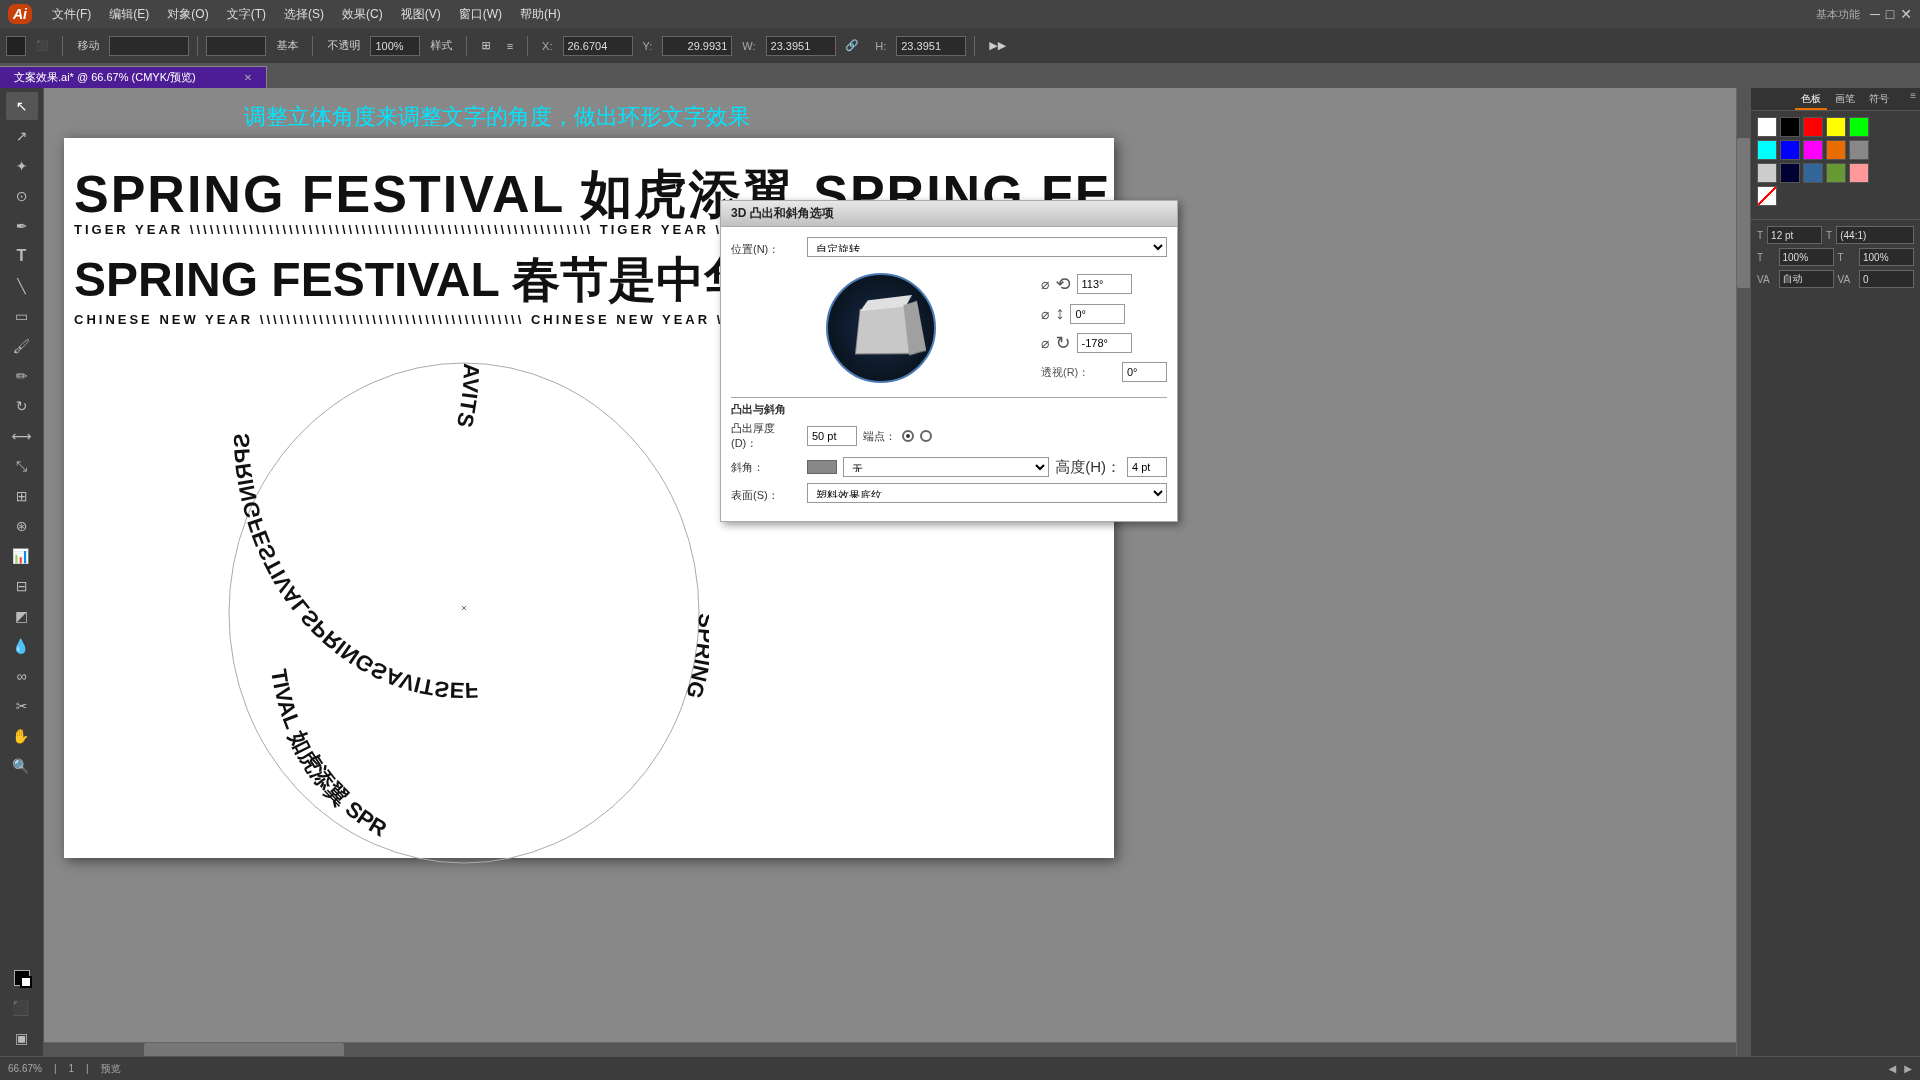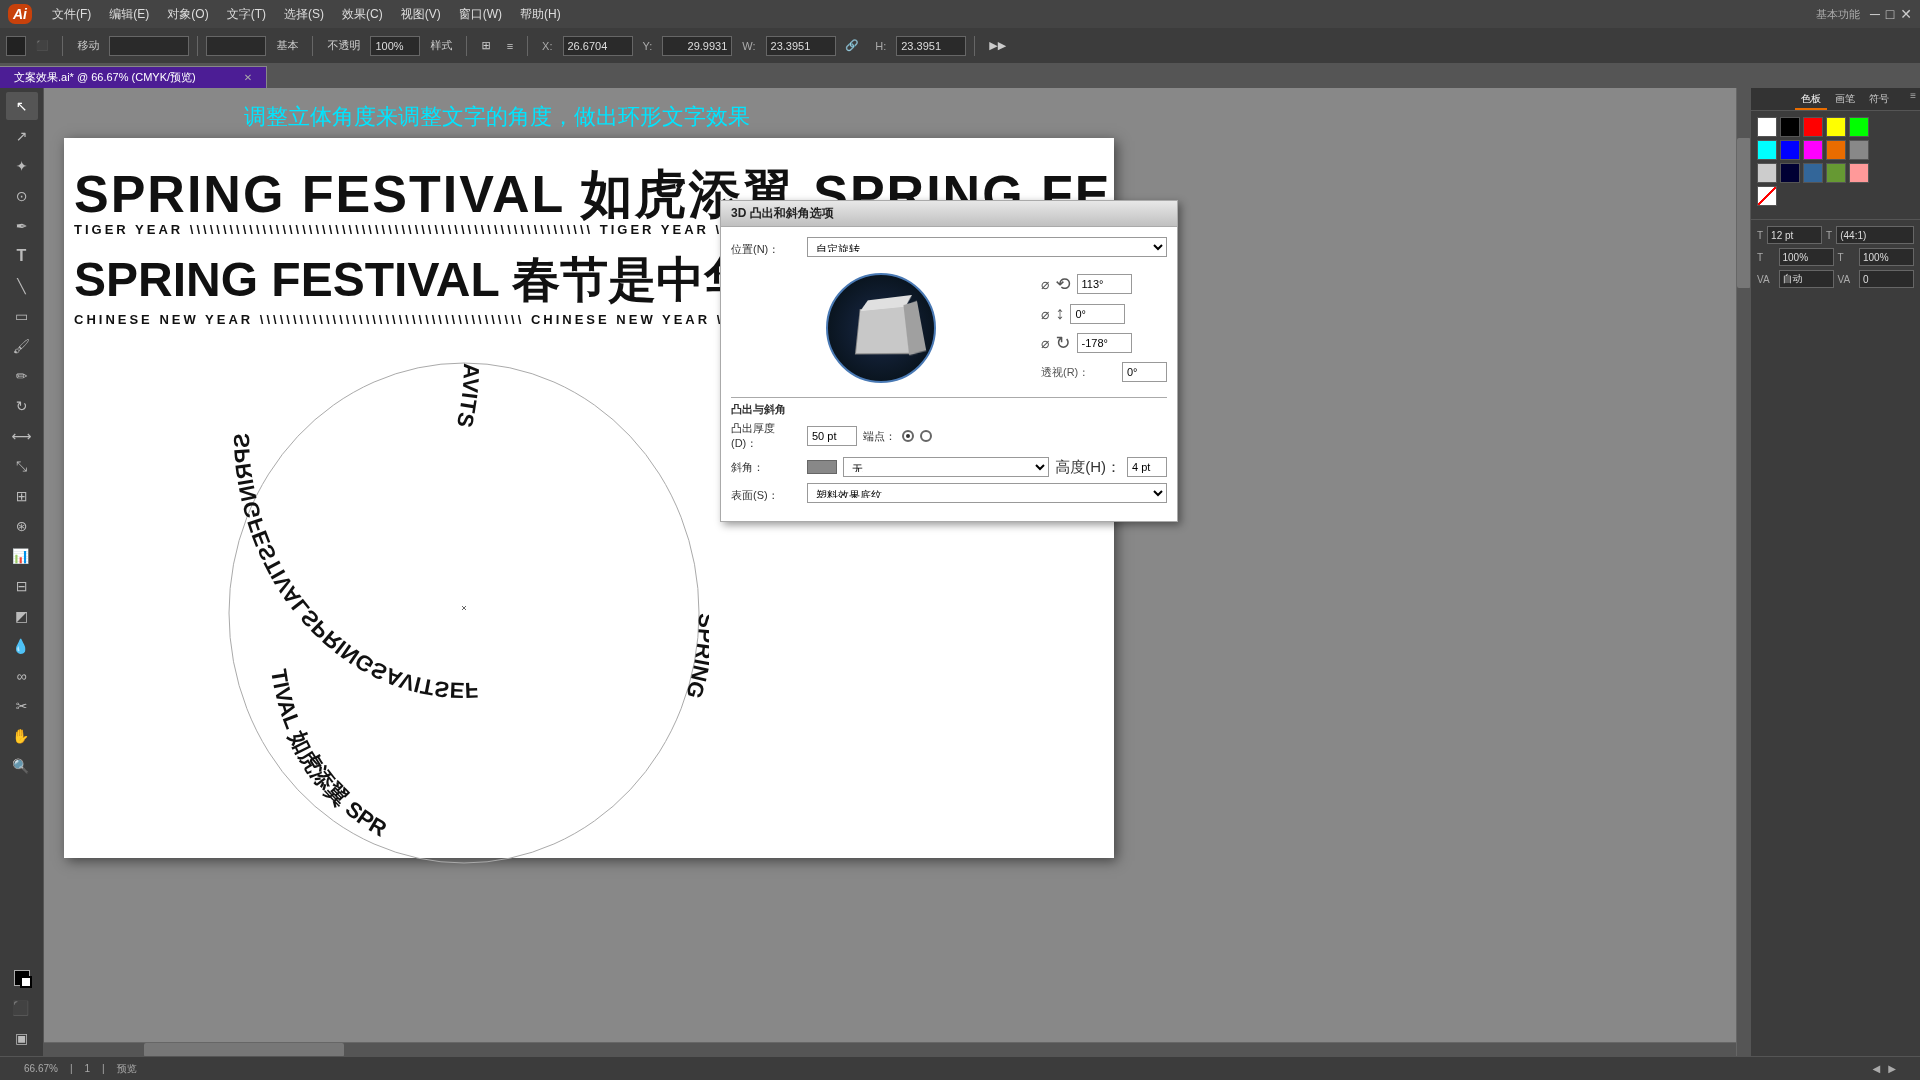--- a/index.html
+++ b/index.html
@@ -468,21 +468,21 @@
     #status-bar {
       position: absolute;
       bottom: 0;
       left: 0;
       right: 0;
       height: 24px;
       background: #3c3c3c;
       border-top: 1px solid #555;
       display: flex;
       align-items: center;
-      padding: 0 24px;
+      padding: 0 8px;
       gap: 8px;
       z-index: 100;
       font-size: 10px;
       color: #aaa;
     }
 
     
     #hscroll {
       position: absolute;
       bottom: 24px;

